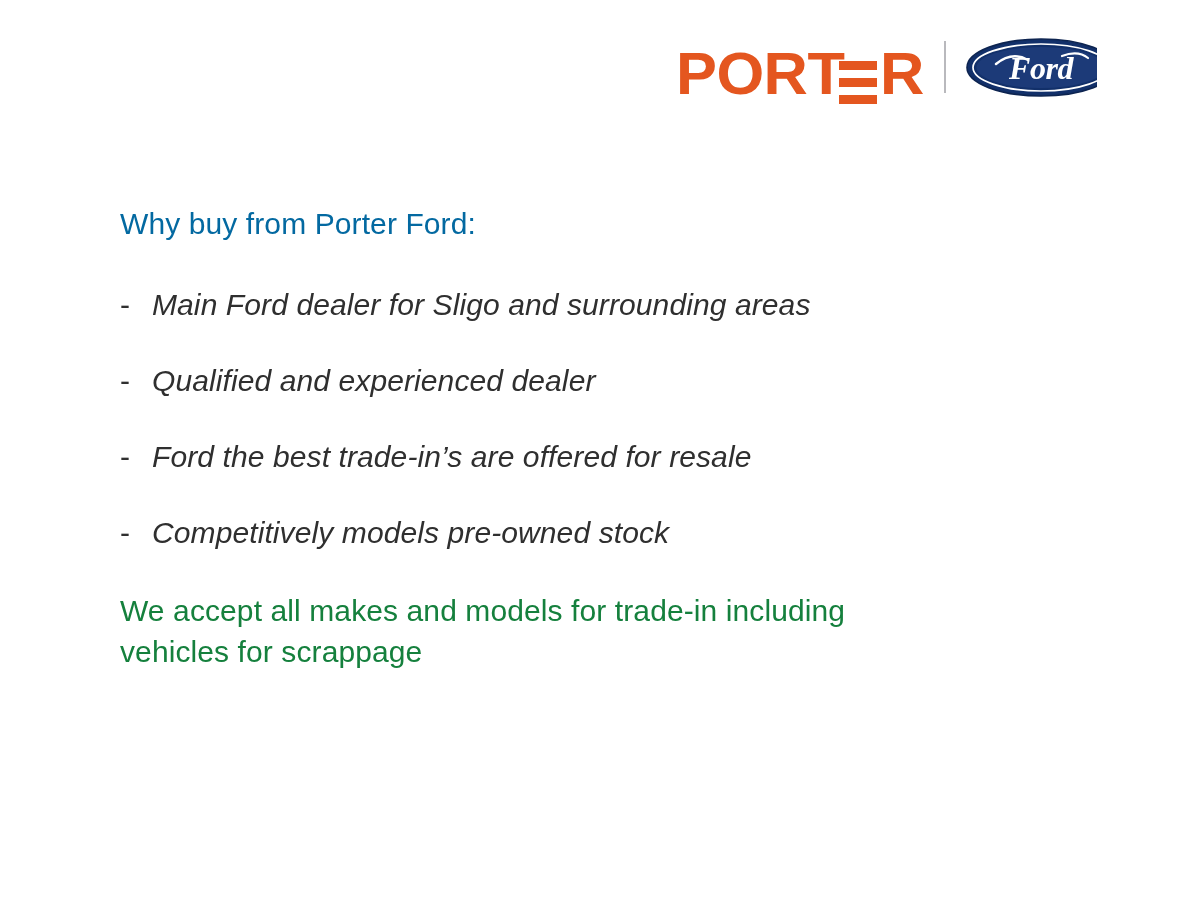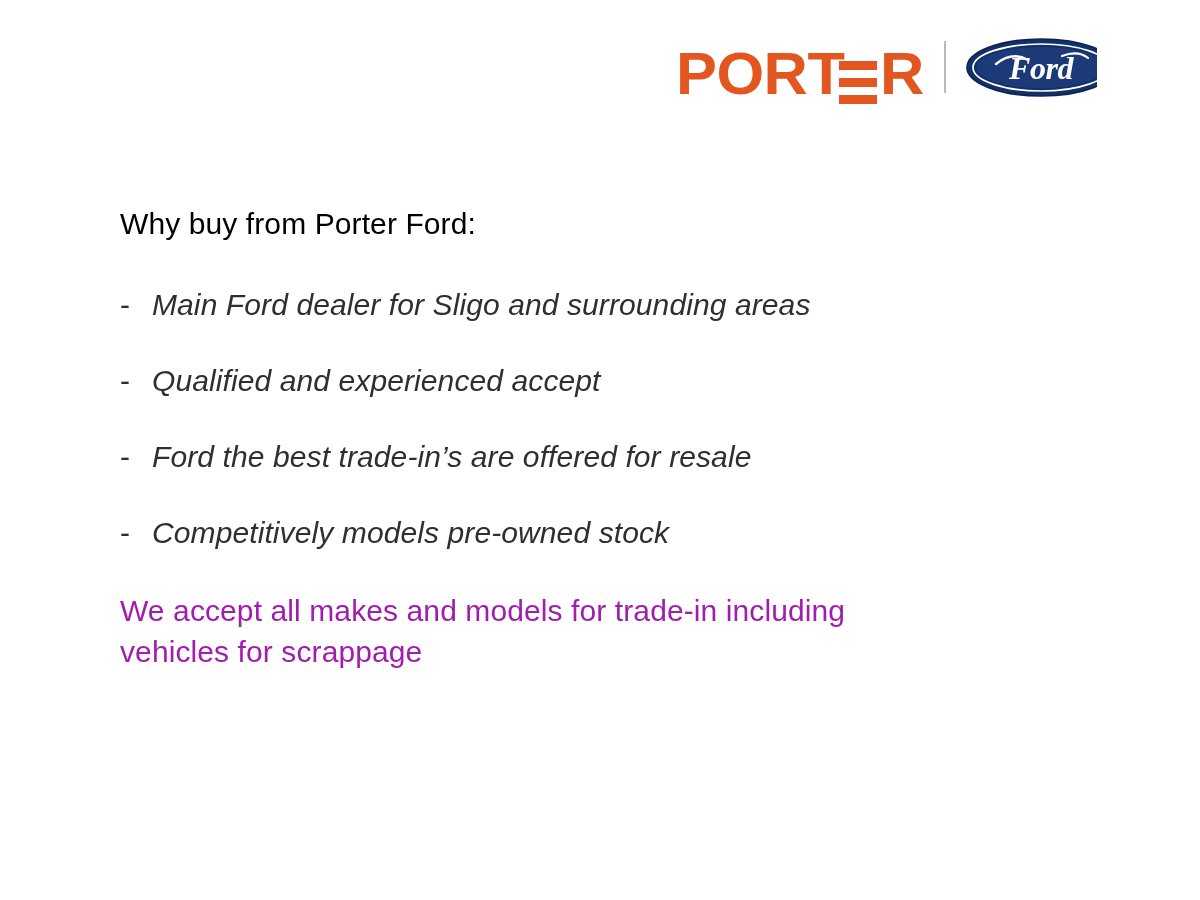--- a/index.html
+++ b/index.html
@@ -91,21 +91,21 @@
     position: absolute;
     left: 120px;
     top: 205px;
     width: 920px;
   }
   .slide-heading {
     font-family: "Liberation Sans", sans-serif;
     font-weight: 300;
     font-size: 30px;
     line-height: 38px;
-    color: #000000;
+    color: #0369a1;
     margin: 0 0 43px 0;
     letter-spacing: 0.1px;
   }
   .bullet-list {
     list-style: none;
     margin: 0;
     padding: 0;
   }
   .bullet-item {
     display: flex;
@@ -126,21 +126,21 @@
   }
   .bullet-text {
     flex: 1;
     font-style: italic;
   }
   .closing-paragraph {
     font-family: "Liberation Sans", sans-serif;
     font-weight: 300;
     font-size: 30px;
     line-height: 41px;
-    color: #a21caf;
+    color: #15803d;
     margin: 36px 0 0 0;
     width: 840px;
     letter-spacing: 0.1px;
   }
 </style>
 </head>
 <body>
 
 <div id="slide">
 
@@ -177,21 +177,21 @@
 
     <ul class="bullet-list">
 
       <li class="bullet-item">
         <span class="bullet-marker">-</span>
         <span class="bullet-text">Main Ford dealer for Sligo and surrounding areas</span>
       </li>
 
       <li class="bullet-item">
         <span class="bullet-marker">-</span>
-        <span class="bullet-text">Qualified and experienced accept</span>
+        <span class="bullet-text">Qualified and experienced dealer</span>
       </li>
 
       <li class="bullet-item">
         <span class="bullet-marker">-</span>
         <span class="bullet-text">Ford the best trade-in’s are offered for resale</span>
       </li>
 
       <li class="bullet-item">
         <span class="bullet-marker">-</span>
         <span class="bullet-text">Competitively models pre-owned stock</span>

